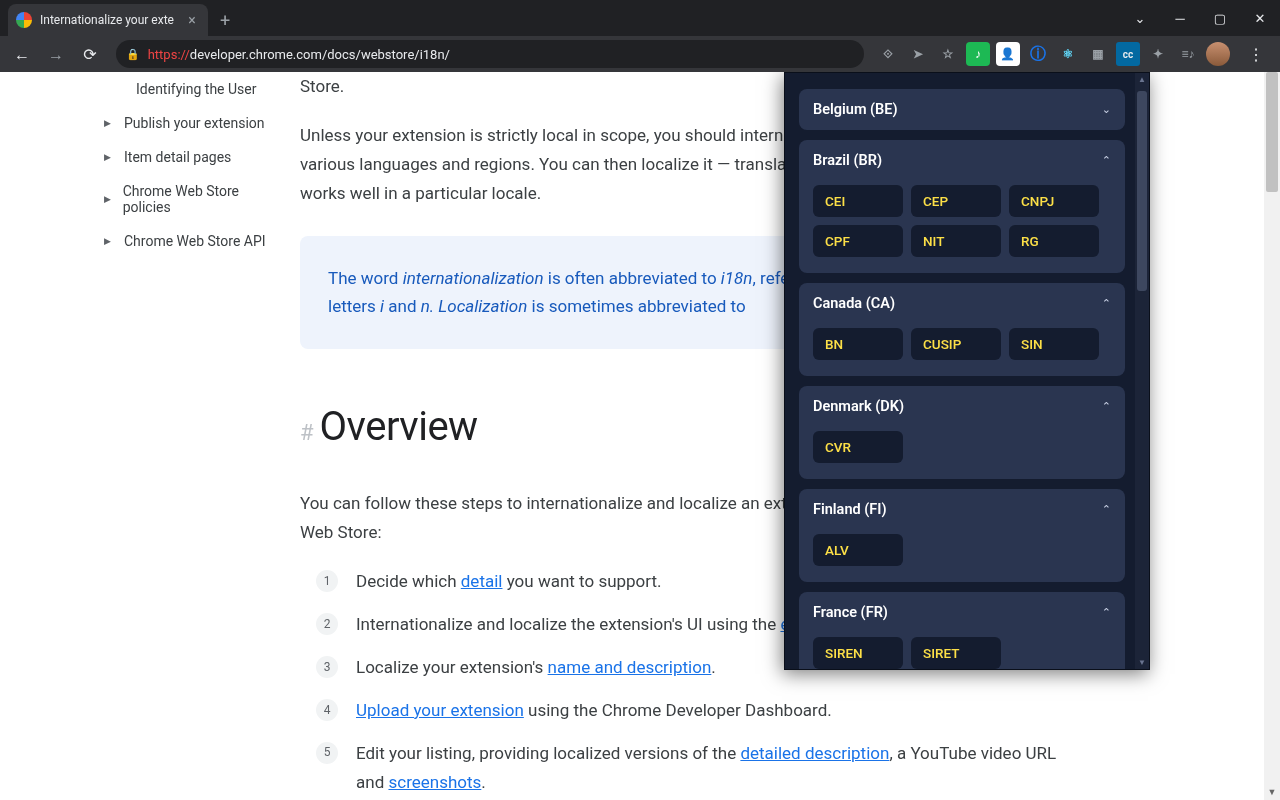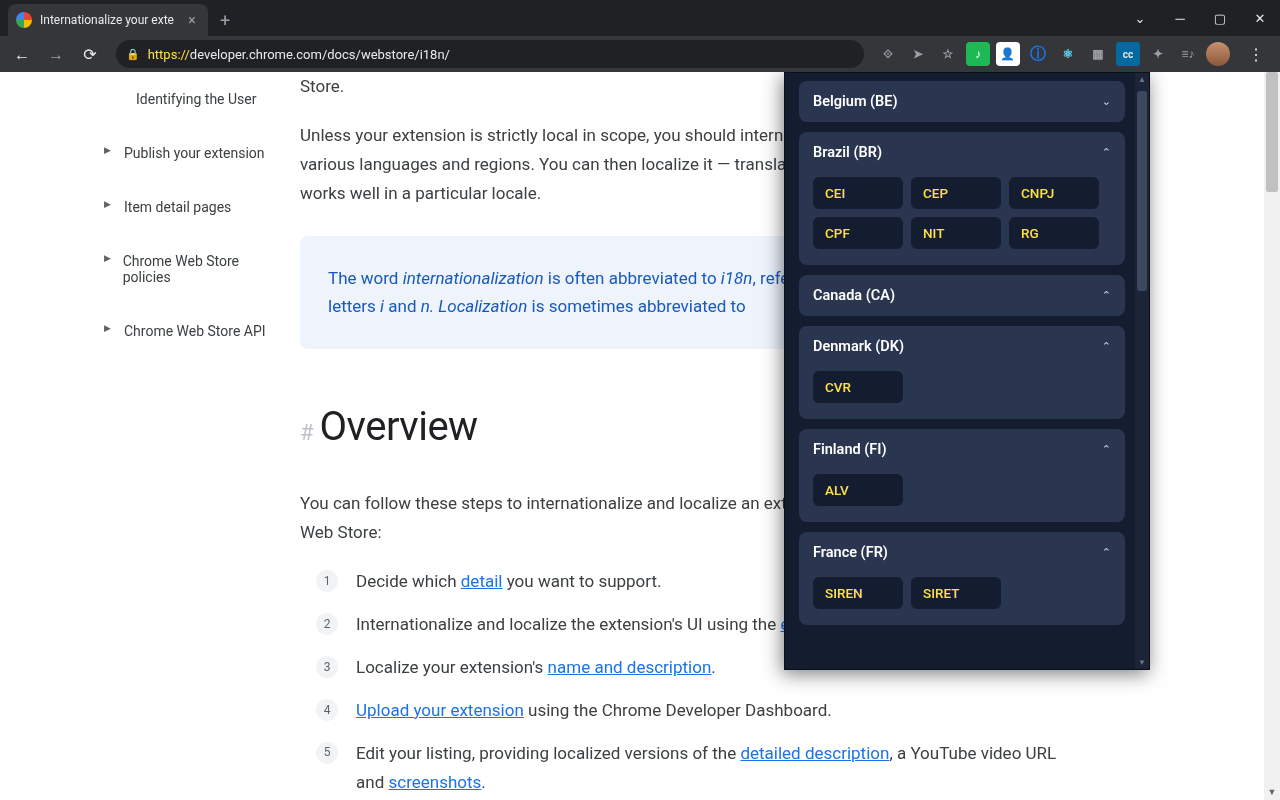--- a/index.html
+++ b/index.html
@@ -14,57 +14,57 @@
 .new-tab { color: #9aa0a6; font-size: 18px; padding: 0 12px; cursor: pointer; height: 32px; display: flex; align-items: center; }
 .window-controls { margin-left: auto; display: flex; height: 36px; }
 .window-ctl { width: 40px; display: flex; align-items: center; justify-content: center; color: #e8eaed; font-size: 13px; cursor: pointer; }
 
 .toolbar { background: #35363a; height: 36px; display: flex; align-items: center; padding: 0 8px; gap: 6px; }
 .nav-btn { width: 28px; height: 28px; display: flex; align-items: center; justify-content: center; color: #9aa0a6; cursor: pointer; border-radius: 50%; font-size: 16px; }
 .nav-btn.active { color: #e8eaed; }
 .url-bar { flex: 1; background: #202124; border-radius: 14px; height: 28px; display: flex; align-items: center; padding: 0 10px; margin: 0 6px; }
 .lock-icon { color: #9aa0a6; font-size: 11px; margin-right: 8px; }
 .url-text { color: #e8eaed; font-size: 13px; }
-.url-text .proto { color: #fde047; }
+.url-text .proto { color: #ef4444; }
 .ext-icons { display: flex; align-items: center; gap: 6px; margin-right: 4px; }
 .ext-icon { width: 24px; height: 24px; display: flex; align-items: center; justify-content: center; border-radius: 4px; cursor: pointer; font-size: 12px; font-weight: bold; }
 .avatar { width: 24px; height: 24px; border-radius: 50%; background: linear-gradient(#c89070,#8a5a3a); cursor: pointer; }
 .menu-dots { color: #e8eaed; cursor: pointer; padding: 0 8px; font-size: 16px; }
 
 
 .viewport { position: relative; height: 728px; width: 1280px; overflow: hidden; }
 .page { display: flex; height: 100%; }
 .page-scrollbar { position: absolute; right: 0; top: 0; width: 16px; height: 100%; background: #f1f1f1; }
 .page-scrollbar .thumb { position: absolute; left: 2px; right: 2px; top: 0; height: 120px; background: #c1c1c1; border-radius: 2px; }
 .page-scrollbar .arrow { position: absolute; left: 0; right: 0; height: 16px; text-align: center; font-size: 9px; color: #666; line-height: 16px; }
 .page-scrollbar .arrow.up { top: 0; }
 .page-scrollbar .arrow.down { bottom: 0; }
 
 .sidebar { width: 300px; padding: 0 16px 16px 0; font-size: 14px; color: #5f6368; }
-.sidebar-item { display: flex; padding: 19px 12px; cursor: pointer; color: #3c4043; }
+.sidebar-item { display: flex; align-items: center; padding: 9px 12px; cursor: pointer; color: #3c4043; }
 .sidebar-item.leaf { padding-left: 136px; }
 .sidebar-item .chev { width: 12px; font-size: 9px; color: #5f6368; margin-right: 8px; margin-left: 92px;}
 .sidebar-item span.lbl { }
 
 .main { flex: 1; padding: 0 40px 40px 0; max-width: 820px; color: #3c4043; font-size: 17px; line-height: 1.7; }
 .main p { margin-bottom: 20px; }
 .callout { background: #eef3fc; border-radius: 8px; padding: 28px 28px; margin: 28px 0 44px; color: #185abc; font-size: 17px; }
 .callout em { font-style: italic; }
 .h2-wrap { display: flex; align-items: baseline; gap: 6px; margin-bottom: 28px; }
 .hash { color: #bdc1c6; font-size: 22px; }
 .main h2 { font-size: 40px; font-weight: 400; color: #202124; letter-spacing: -0.5px; }
 .steps { list-style: none; margin-left: 16px; }
 .steps li { display: flex; align-items: flex-start; gap: 18px; margin-bottom: 14px; }
 .step-num { background: #f1f3f4; color: #5f6368; width: 22px; height: 22px; border-radius: 11px; display: flex; align-items: center; justify-content: center; font-size: 12px; flex-shrink: 0; margin-top: 3px; }
 .step-text { flex: 1; }
 .main a { color: #1a73e8; text-decoration: underline; cursor: pointer; }
 
 
 .popup { position: absolute; top: 0; right: 130px; width: 366px; height: 598px; background: #141c2f; border: 1px solid #0a0f1a; box-shadow: -2px 4px 18px rgba(0,0,0,0.5); overflow: hidden; }
-.popup-inner { position: absolute; inset: 0 14px 0 0; overflow: hidden; padding: 8px 10px 10px 14px;}
+.popup-inner { position: absolute; inset: 0 14px 0 0; overflow: hidden; padding: 16px 10px 10px 14px;}
 .popup-scroll { position: absolute; right: 0; top: 0; width: 14px; height: 100%; background: #1c2438; }
 .popup-scroll .thumb { position: absolute; left: 2px; right: 2px; top: 18px; height: 200px; background: #3d475f; border-radius: 3px; }
 .popup-scroll .arrow { position: absolute; left:0; right:0; text-align:center; font-size:8px; color:#6a7490; }
 .popup-scroll .arrow.up { top:2px; } .popup-scroll .arrow.down { bottom:2px; }
 
 .group { background: #2a3550; border-radius: 8px; margin-bottom: 10px; overflow: hidden; }
 .group-hdr { display: flex; align-items: center; justify-content: space-between; padding: 12px 14px; cursor: pointer; }
 .group-title { color: #fff; font-weight: 600; font-size: 14.5px; }
 .group-chev { color: #cbd3e6; font-size: 11px; }
 .chips { display: flex; flex-wrap: wrap; gap: 8px; padding: 4px 14px 16px; }
@@ -199,20 +199,25 @@
             <div class="chip">CPF</div>
             <div class="chip">NIT</div>
             <div class="chip">RG</div>
           </div>
         </div>
         <div class="group">
           <div class="group-hdr">
             <span class="group-title">Canada (CA)</span>
             <span class="group-chev">⌃</span>
           </div>
+          <div class="chips">
+            <div class="chip">BN</div>
+            <div class="chip">CUSIP</div>
+            <div class="chip">SIN</div>
+          </div>
         </div>
         <div class="group">
           <div class="group-hdr">
             <span class="group-title">Denmark (DK)</span>
             <span class="group-chev">⌃</span>
           </div>
           <div class="chips">
             <div class="chip">CVR</div>
           </div>
         </div>

